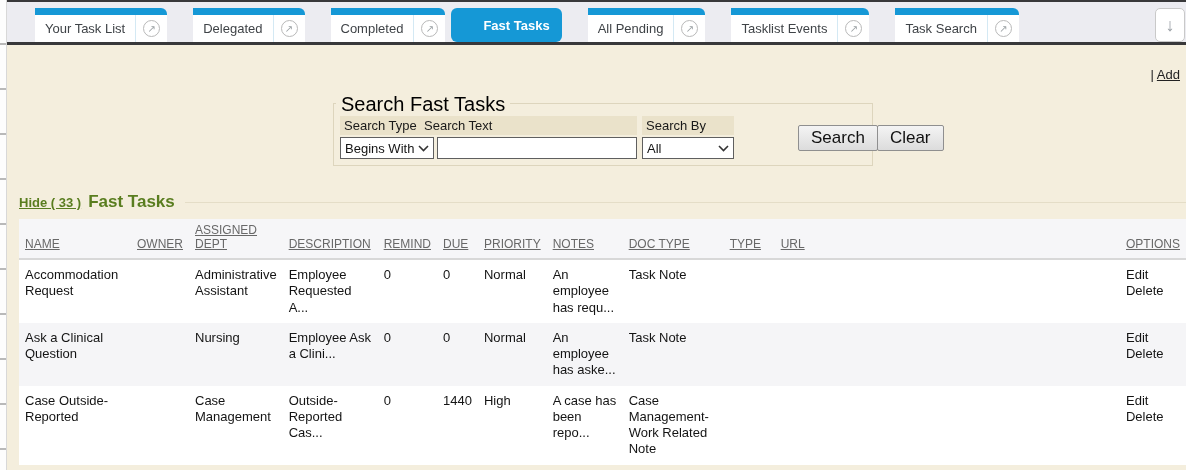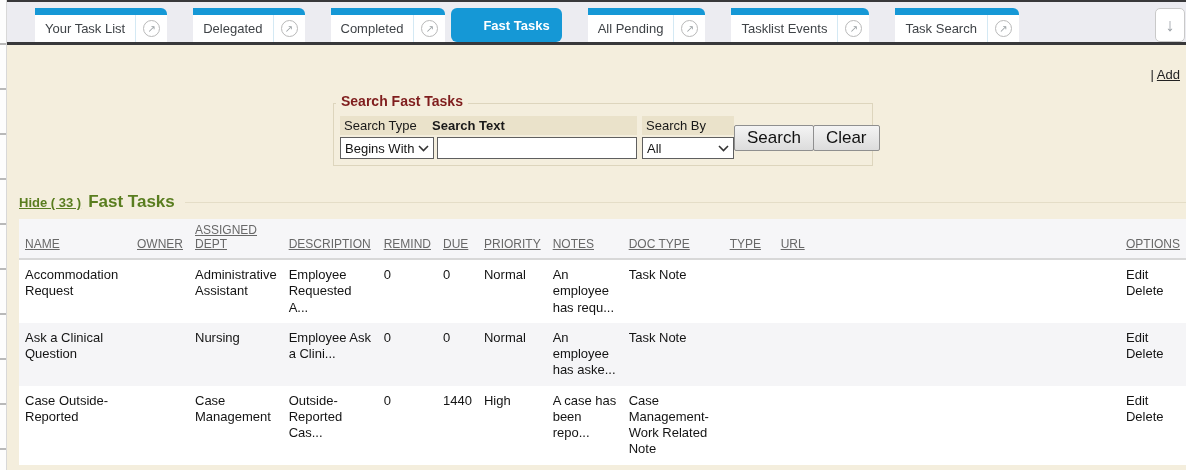--- a/index.html
+++ b/index.html
@@ -60,28 +60,28 @@
   .addrow a { color:#222; text-decoration:underline; cursor:pointer; }
 
   
   .search-wrap {
     margin-left:326px; width:540px; margin-top:14px;
     border:1px solid #ddd5bd; position:relative;
     padding:12px 6px 6px 6px; display:flex;
   }
   .search-legend {
     position:absolute; top:-11px; left:2px; background:#f4eedd; padding:0 5px;
-    color:#7f1d1d; font-weight:bold; font-size:14px;
-  }
-  .sf-left { width:394px; flex:none;border-radius:19px; }
+    color:#000000; font-weight:normal; font-size:20px;
+  }
+  .sf-left { width:458px; flex:none;border-radius:19px; }
   .labelrow { display:flex; margin-bottom:2px; }
   .band { background:#eae2ca; height:19px; line-height:19px; color:#191919; }
   .band-a { width:297px; position:relative; }
   .band-a .l1 { position:absolute; left:4px; }
-  .band-a .l2 { position:absolute; left:92px;font-weight:bold; }
+  .band-a .l2 { position:absolute; left:84px; }
   .band-b { width:92px; margin-left:5px; padding-left:4px; }
   .ctrlrow { display:flex; align-items:center; }
   .selbox {
     border:1px solid #5f5f5f; background:#fff; height:22px;
     display:flex; align-items:center; justify-content:space-between;
     padding:0 4px; cursor:pointer;
   }
   .sel-type { width:94px; margin-right:3px; }
   .sel-by { width:92px; margin-left:5px; }
   .searchtext {

